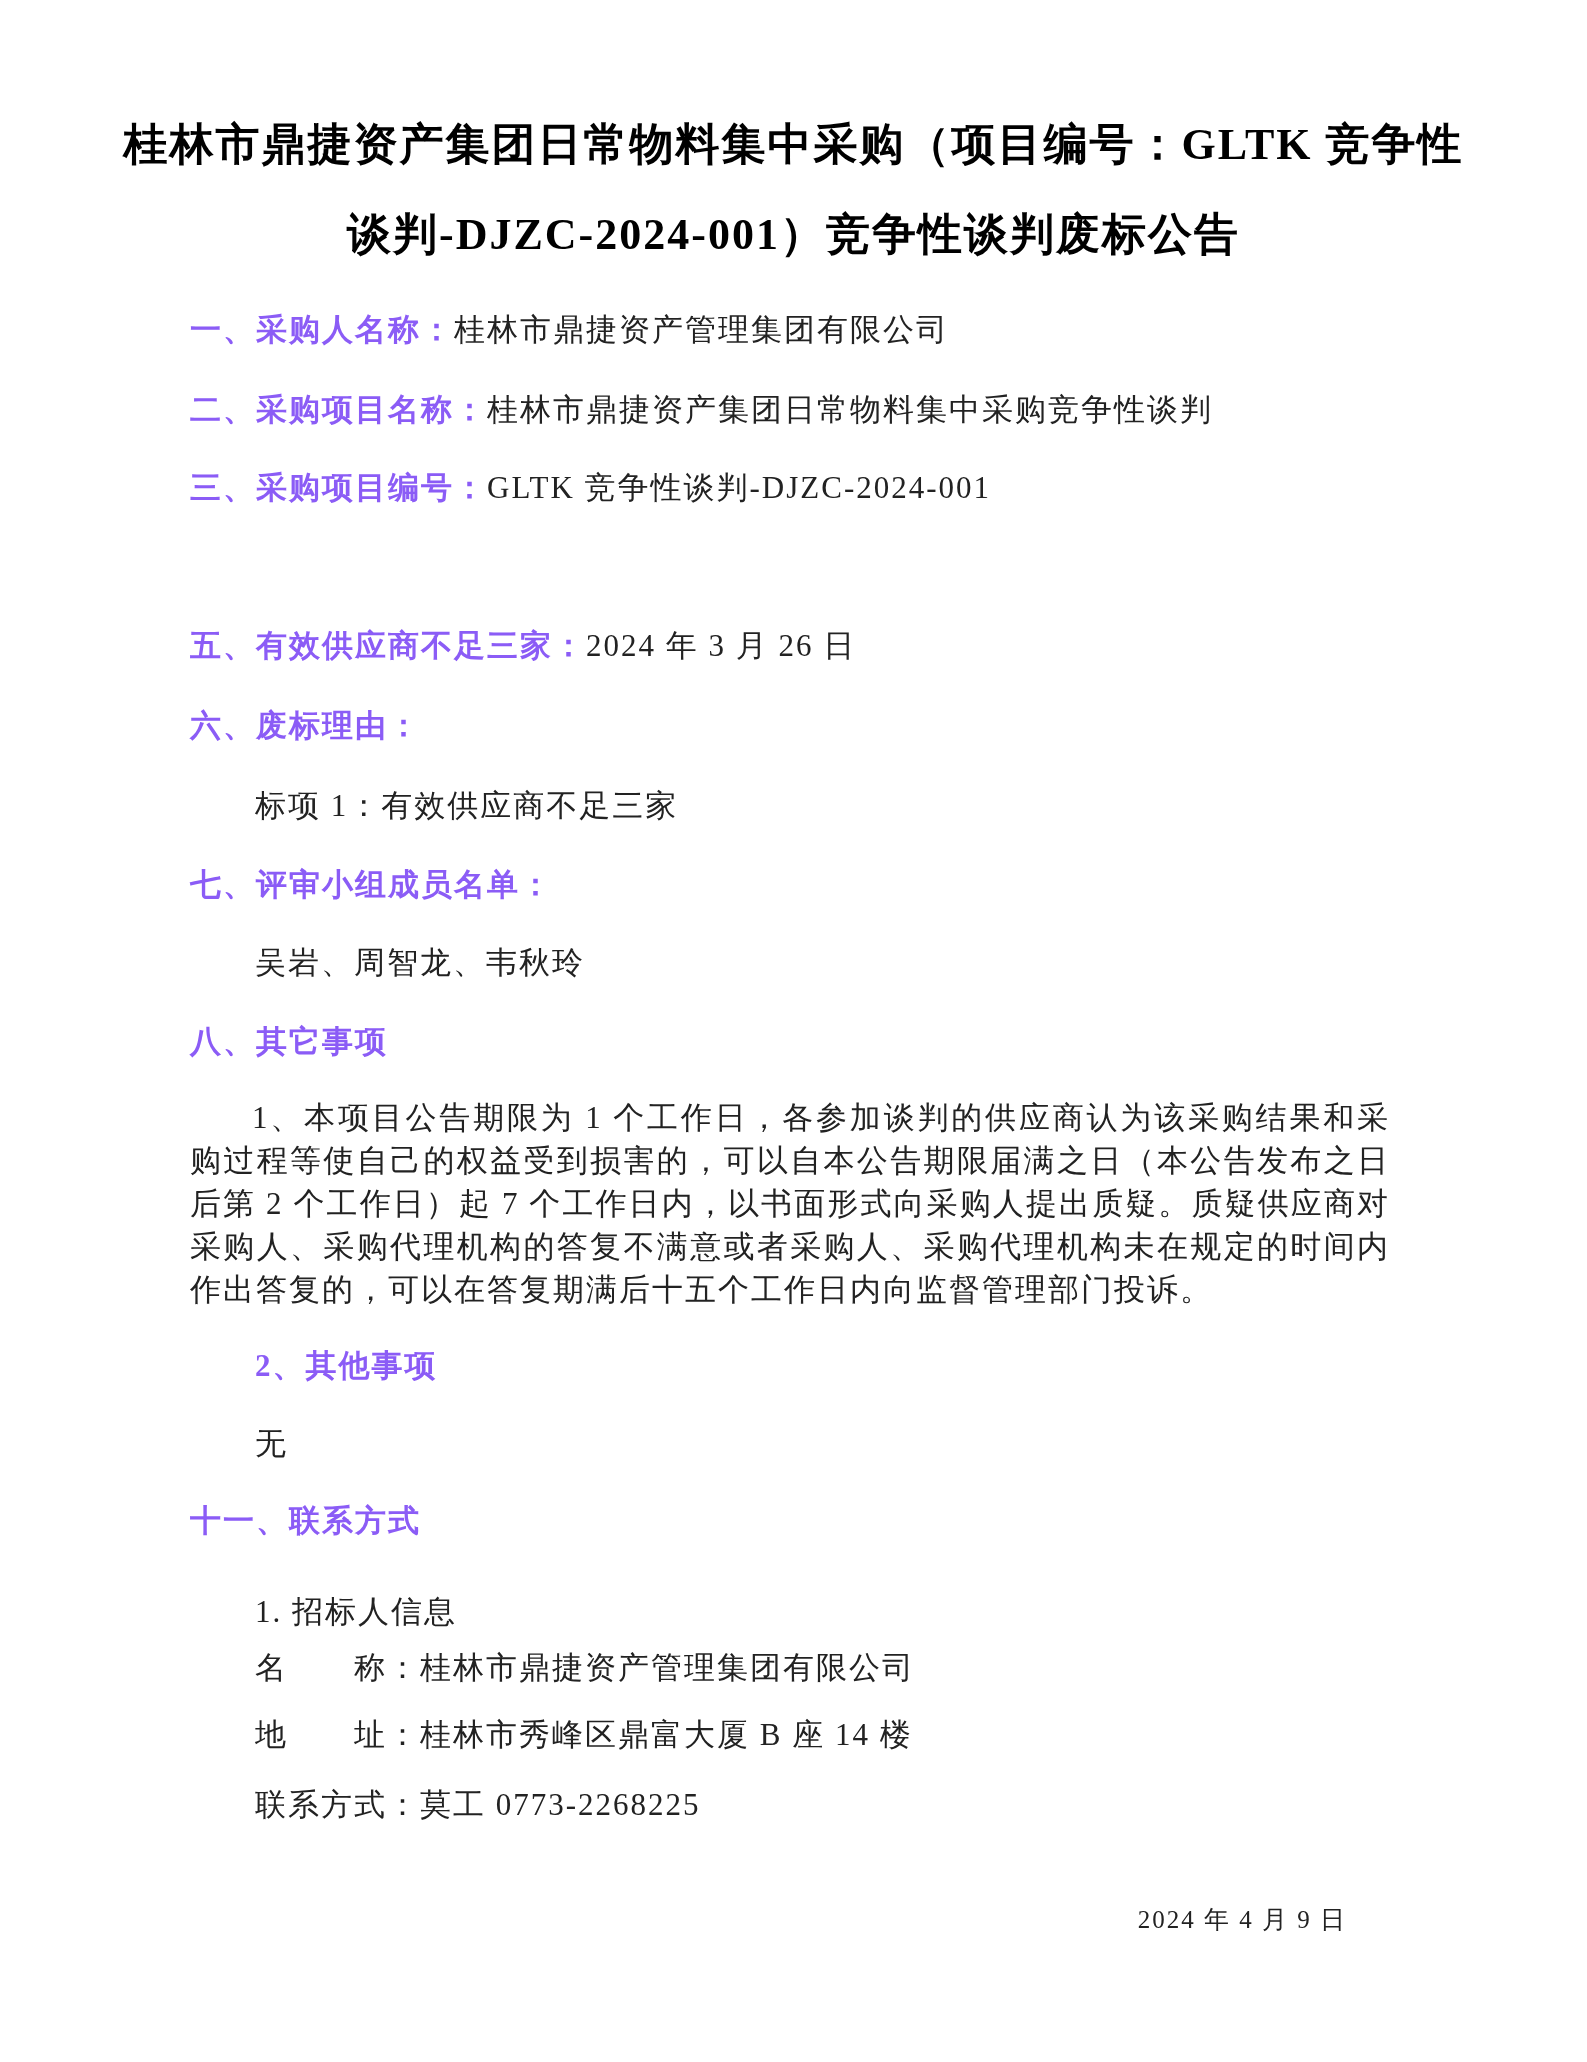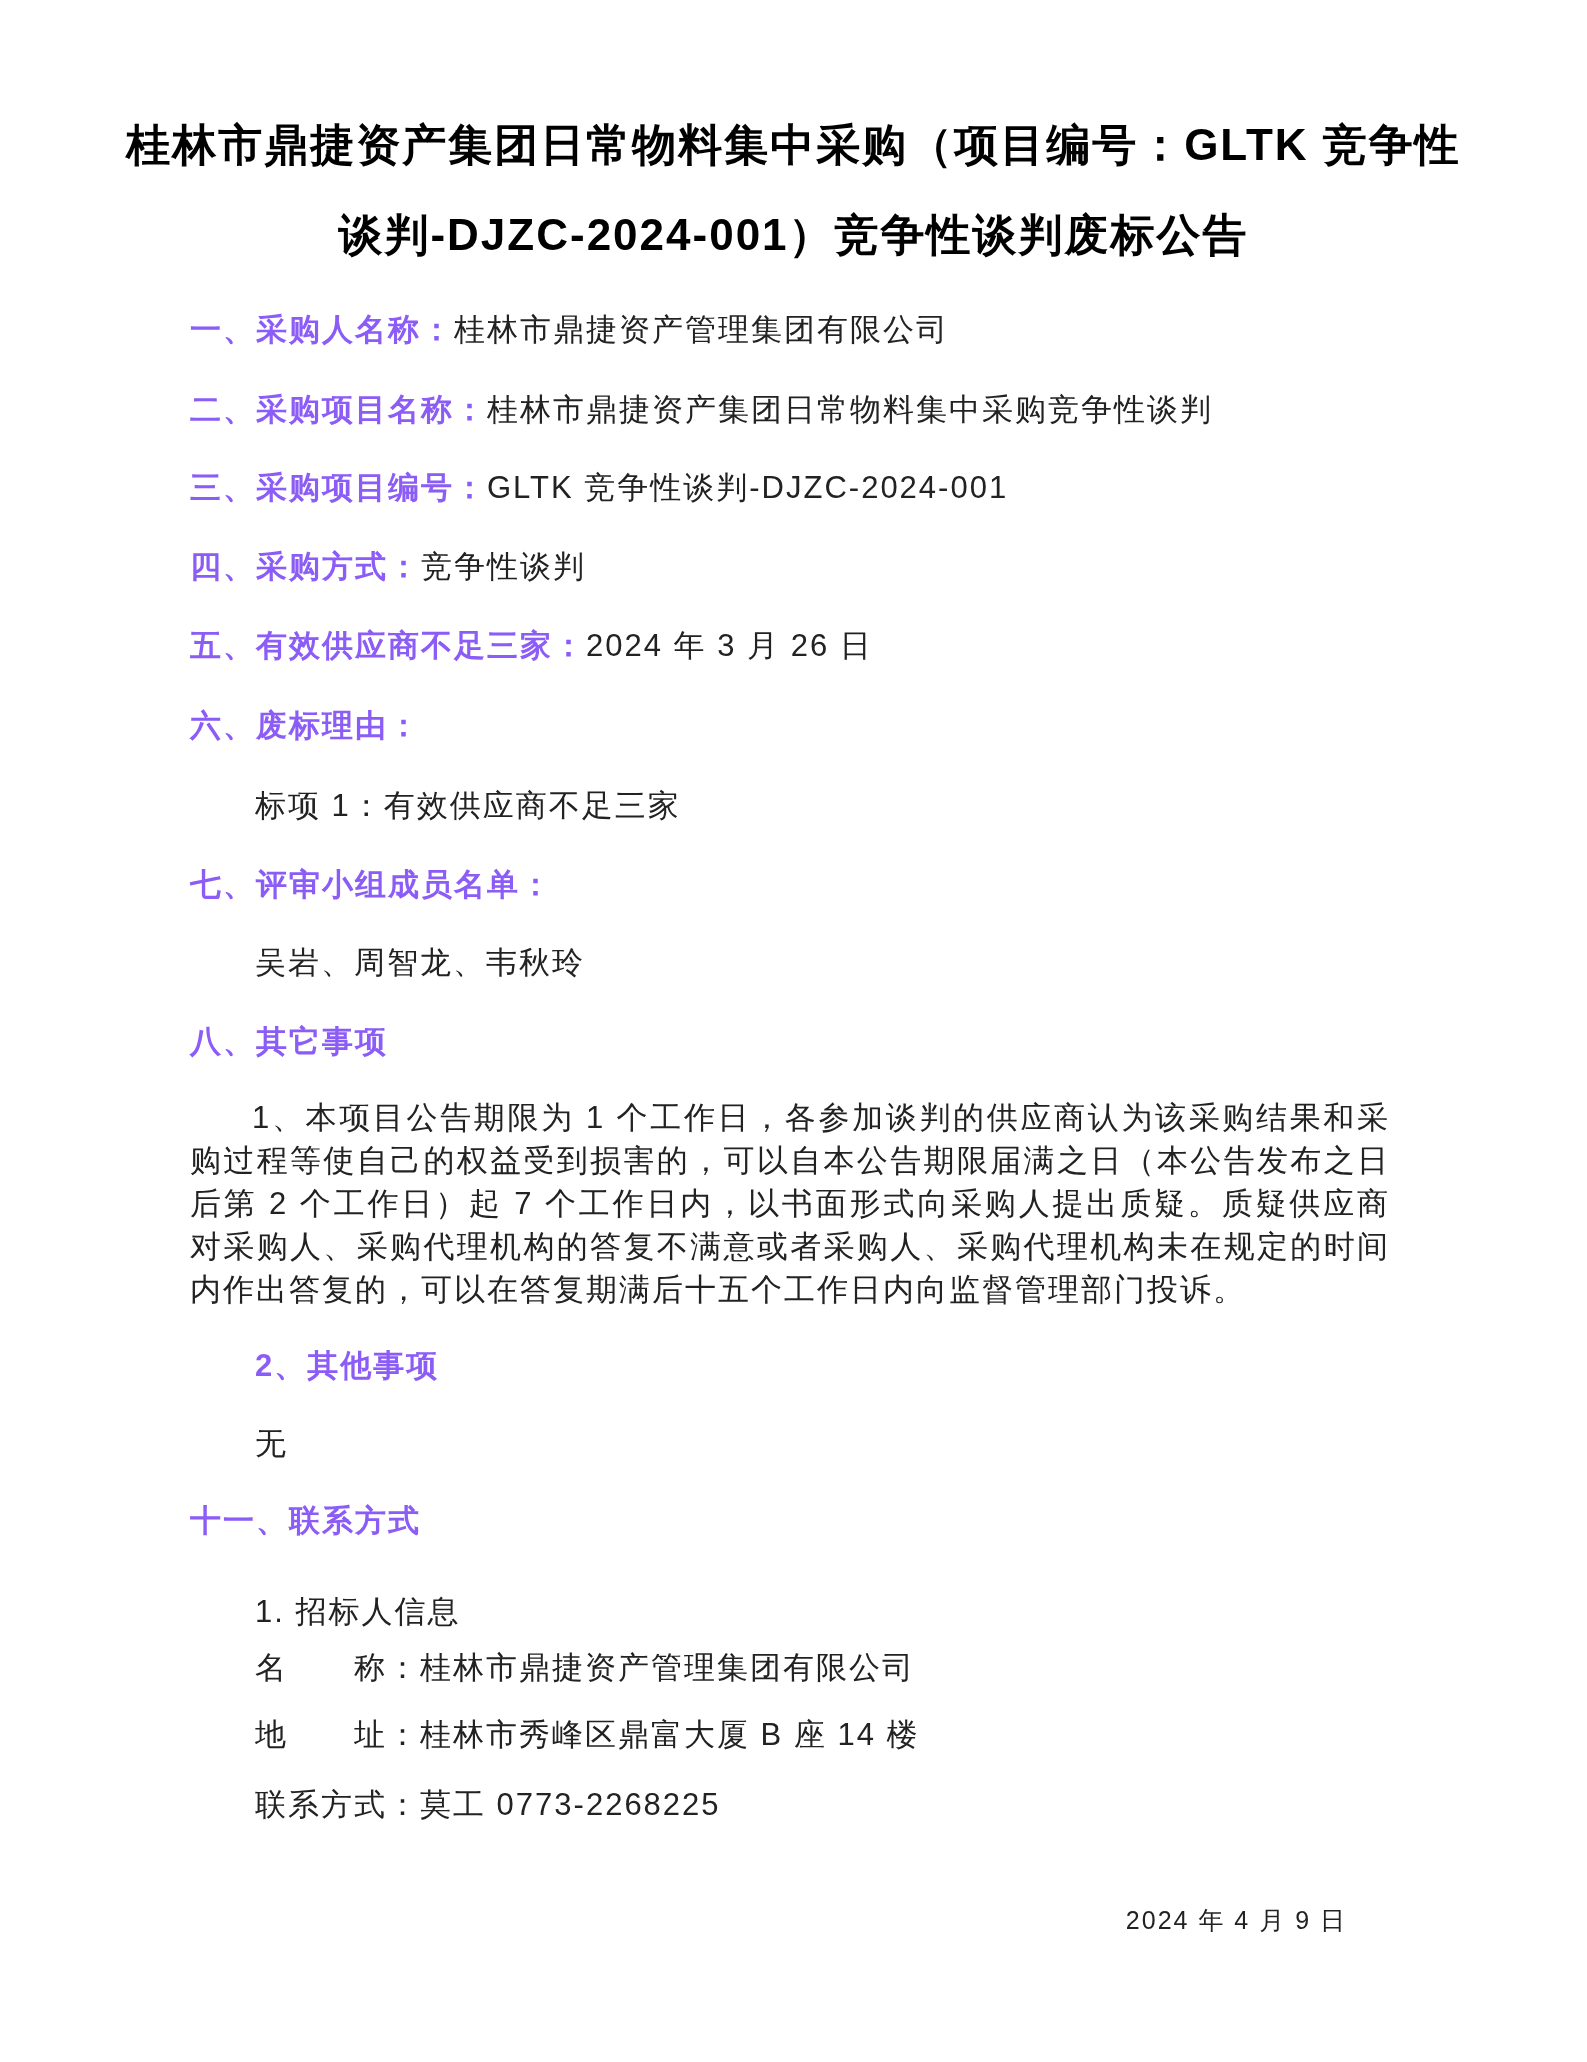--- a/index.html
+++ b/index.html
@@ -2,21 +2,21 @@
 <html><head>
 <meta charset="utf-8">
 <style>
   html,body{margin:0;padding:0;background:#ffffff;}
   .page{
     position:relative;
     width:1587px;
     height:2062px;
     background:#ffffff;
     overflow:hidden;
-    font-family:Liberation Sans, sans-serif;
+    font-family:Liberation Serif, serif;
     color:#111111;
   }
   .title-line{
     position:absolute;
     left:60px;
     right:60px;
     text-align:center;
     font-size:44px;
     font-weight:bold;
     line-height:56px;
@@ -72,21 +72,20 @@
 
   <div class="title-line t1">桂林市鼎捷资产集团日常物料集中采购（项目编号：GLTK 竞争性</div>
   <div class="title-line t2">谈判-DJZC-2024-001）竞争性谈判废标公告</div>
 
   <div class="line s1"><span class="b">一、采购人名称：</span><span>桂林市鼎捷资产管理集团有限公司</span></div>
 
   <div class="line s2"><span class="b">二、采购项目名称：</span><span>桂林市鼎捷资产集团日常物料集中采购竞争性谈判</span></div>
 
   <div class="line s3"><span class="b">三、采购项目编号：</span><span>GLTK 竞争性谈判-DJZC-2024-001</span></div>
 
-  <div class="line s4"><span class="b">四、采购方式：</span><span>竞争性谈判</span></div>
 
   <div class="line s5"><span class="b">五、有效供应商不足三家：</span><span>2024 年 3 月 26 日</span></div>
 
   <div class="line s6"><span class="b">六、废标理由：</span><span></span></div>
 
   <div class="line itm indent">标项 1：有效供应商不足三家</div>
 
   <div class="line s7 b">七、评审小组成员名单：</div>
 
   <div class="line nms indent">吴岩、周智龙、韦秋玲</div>

